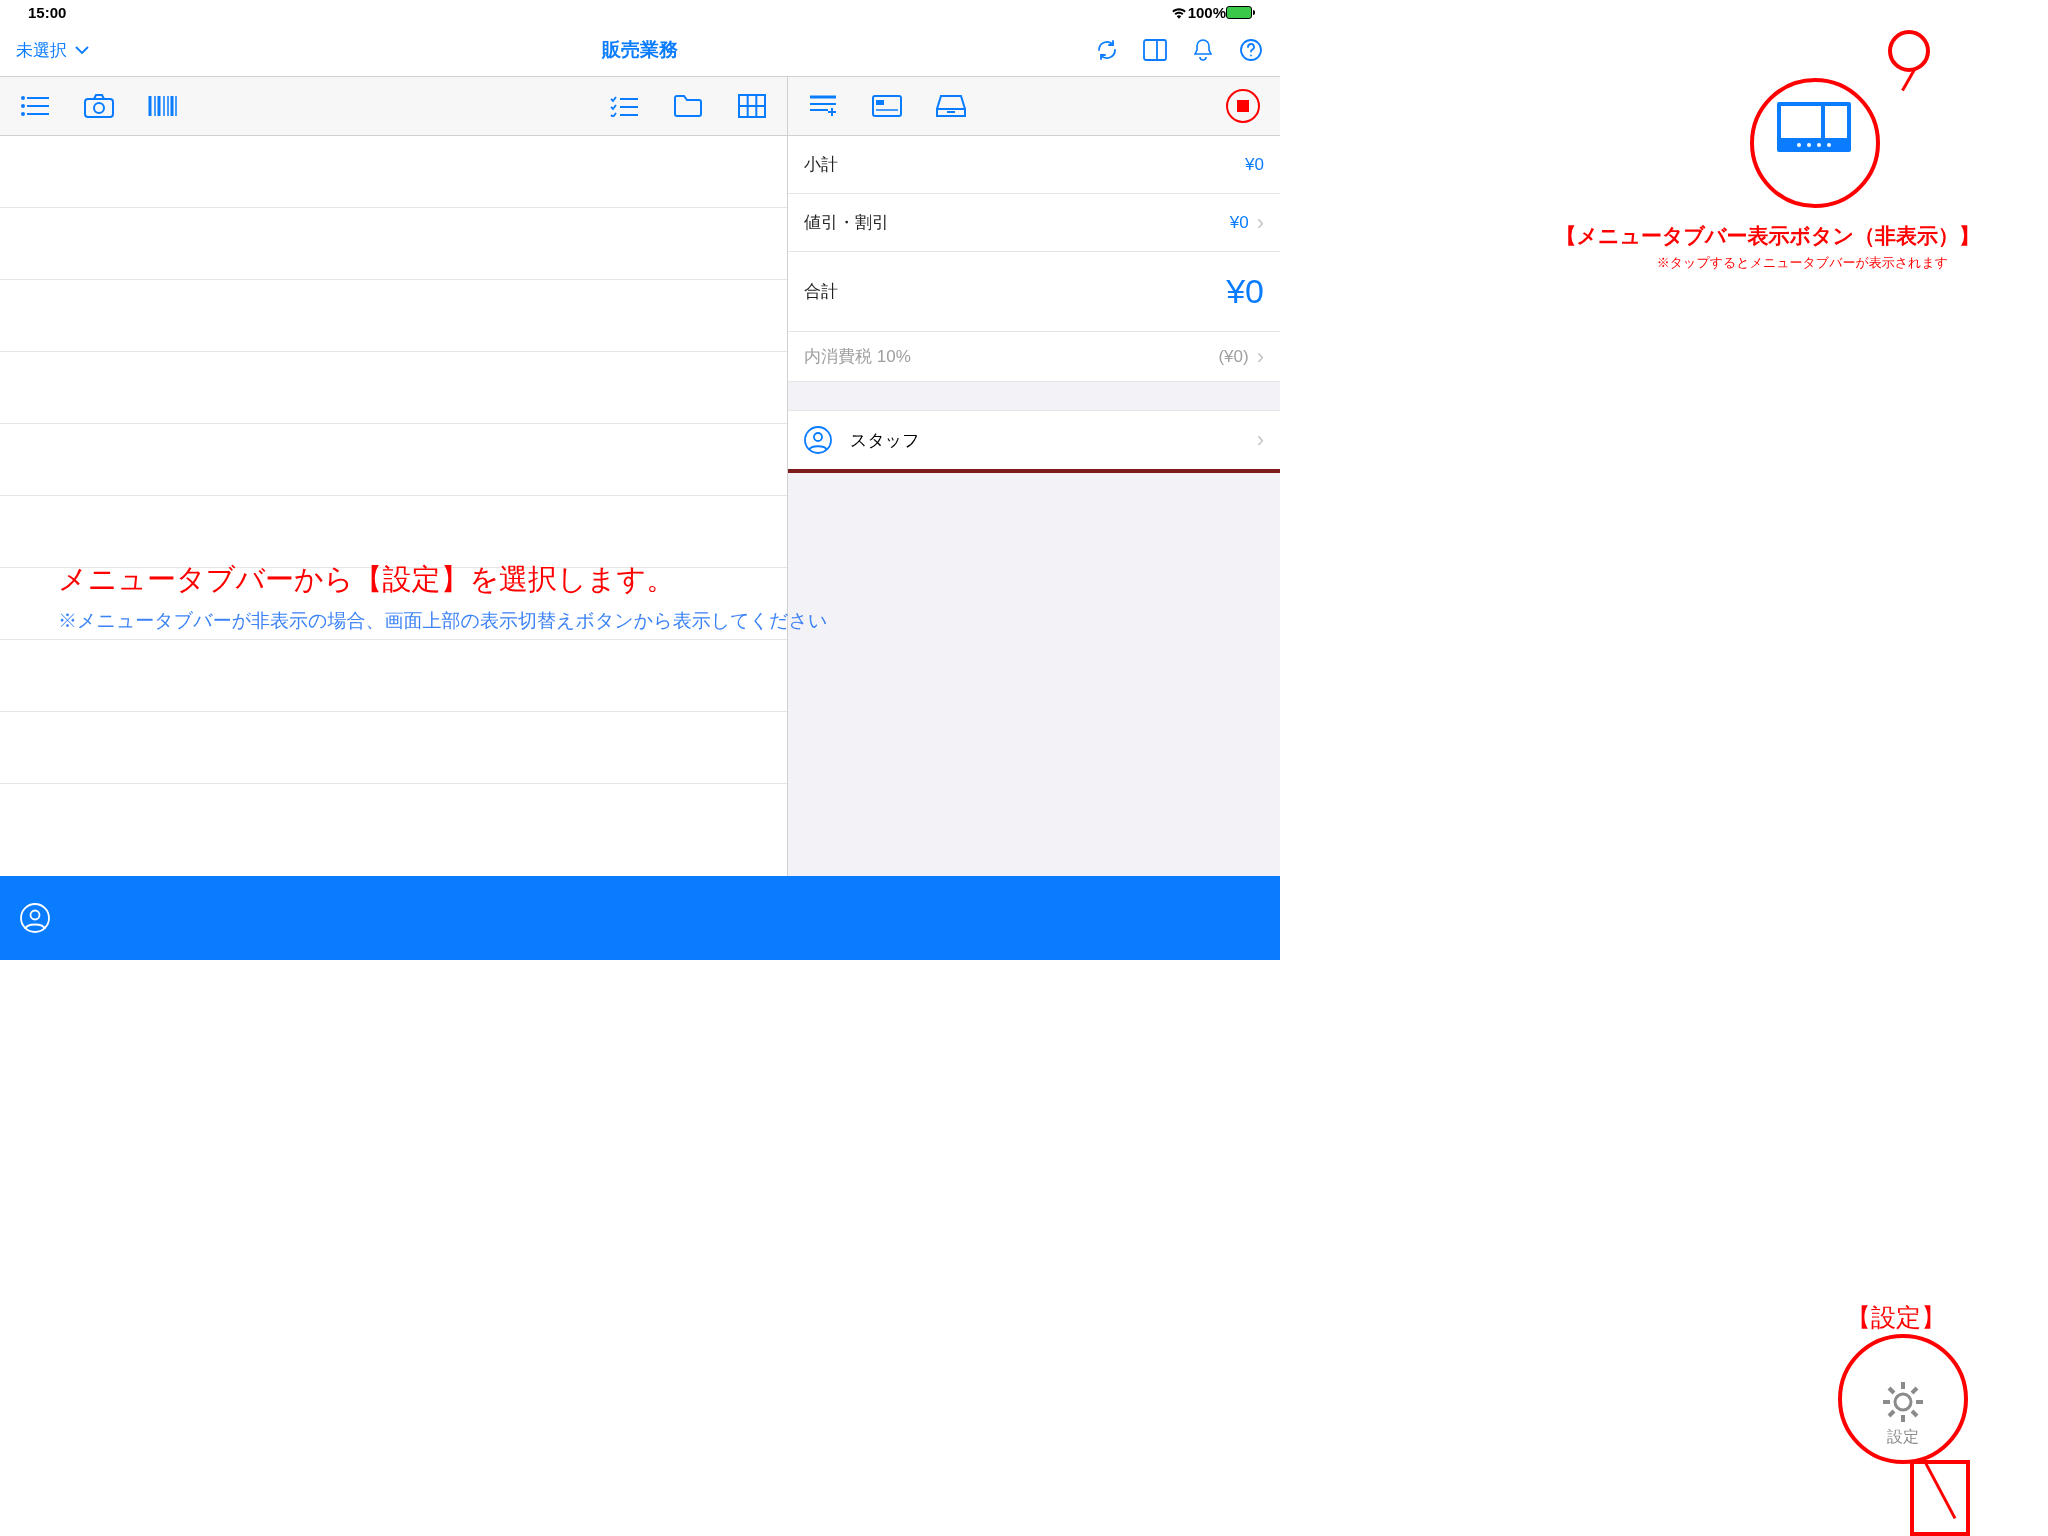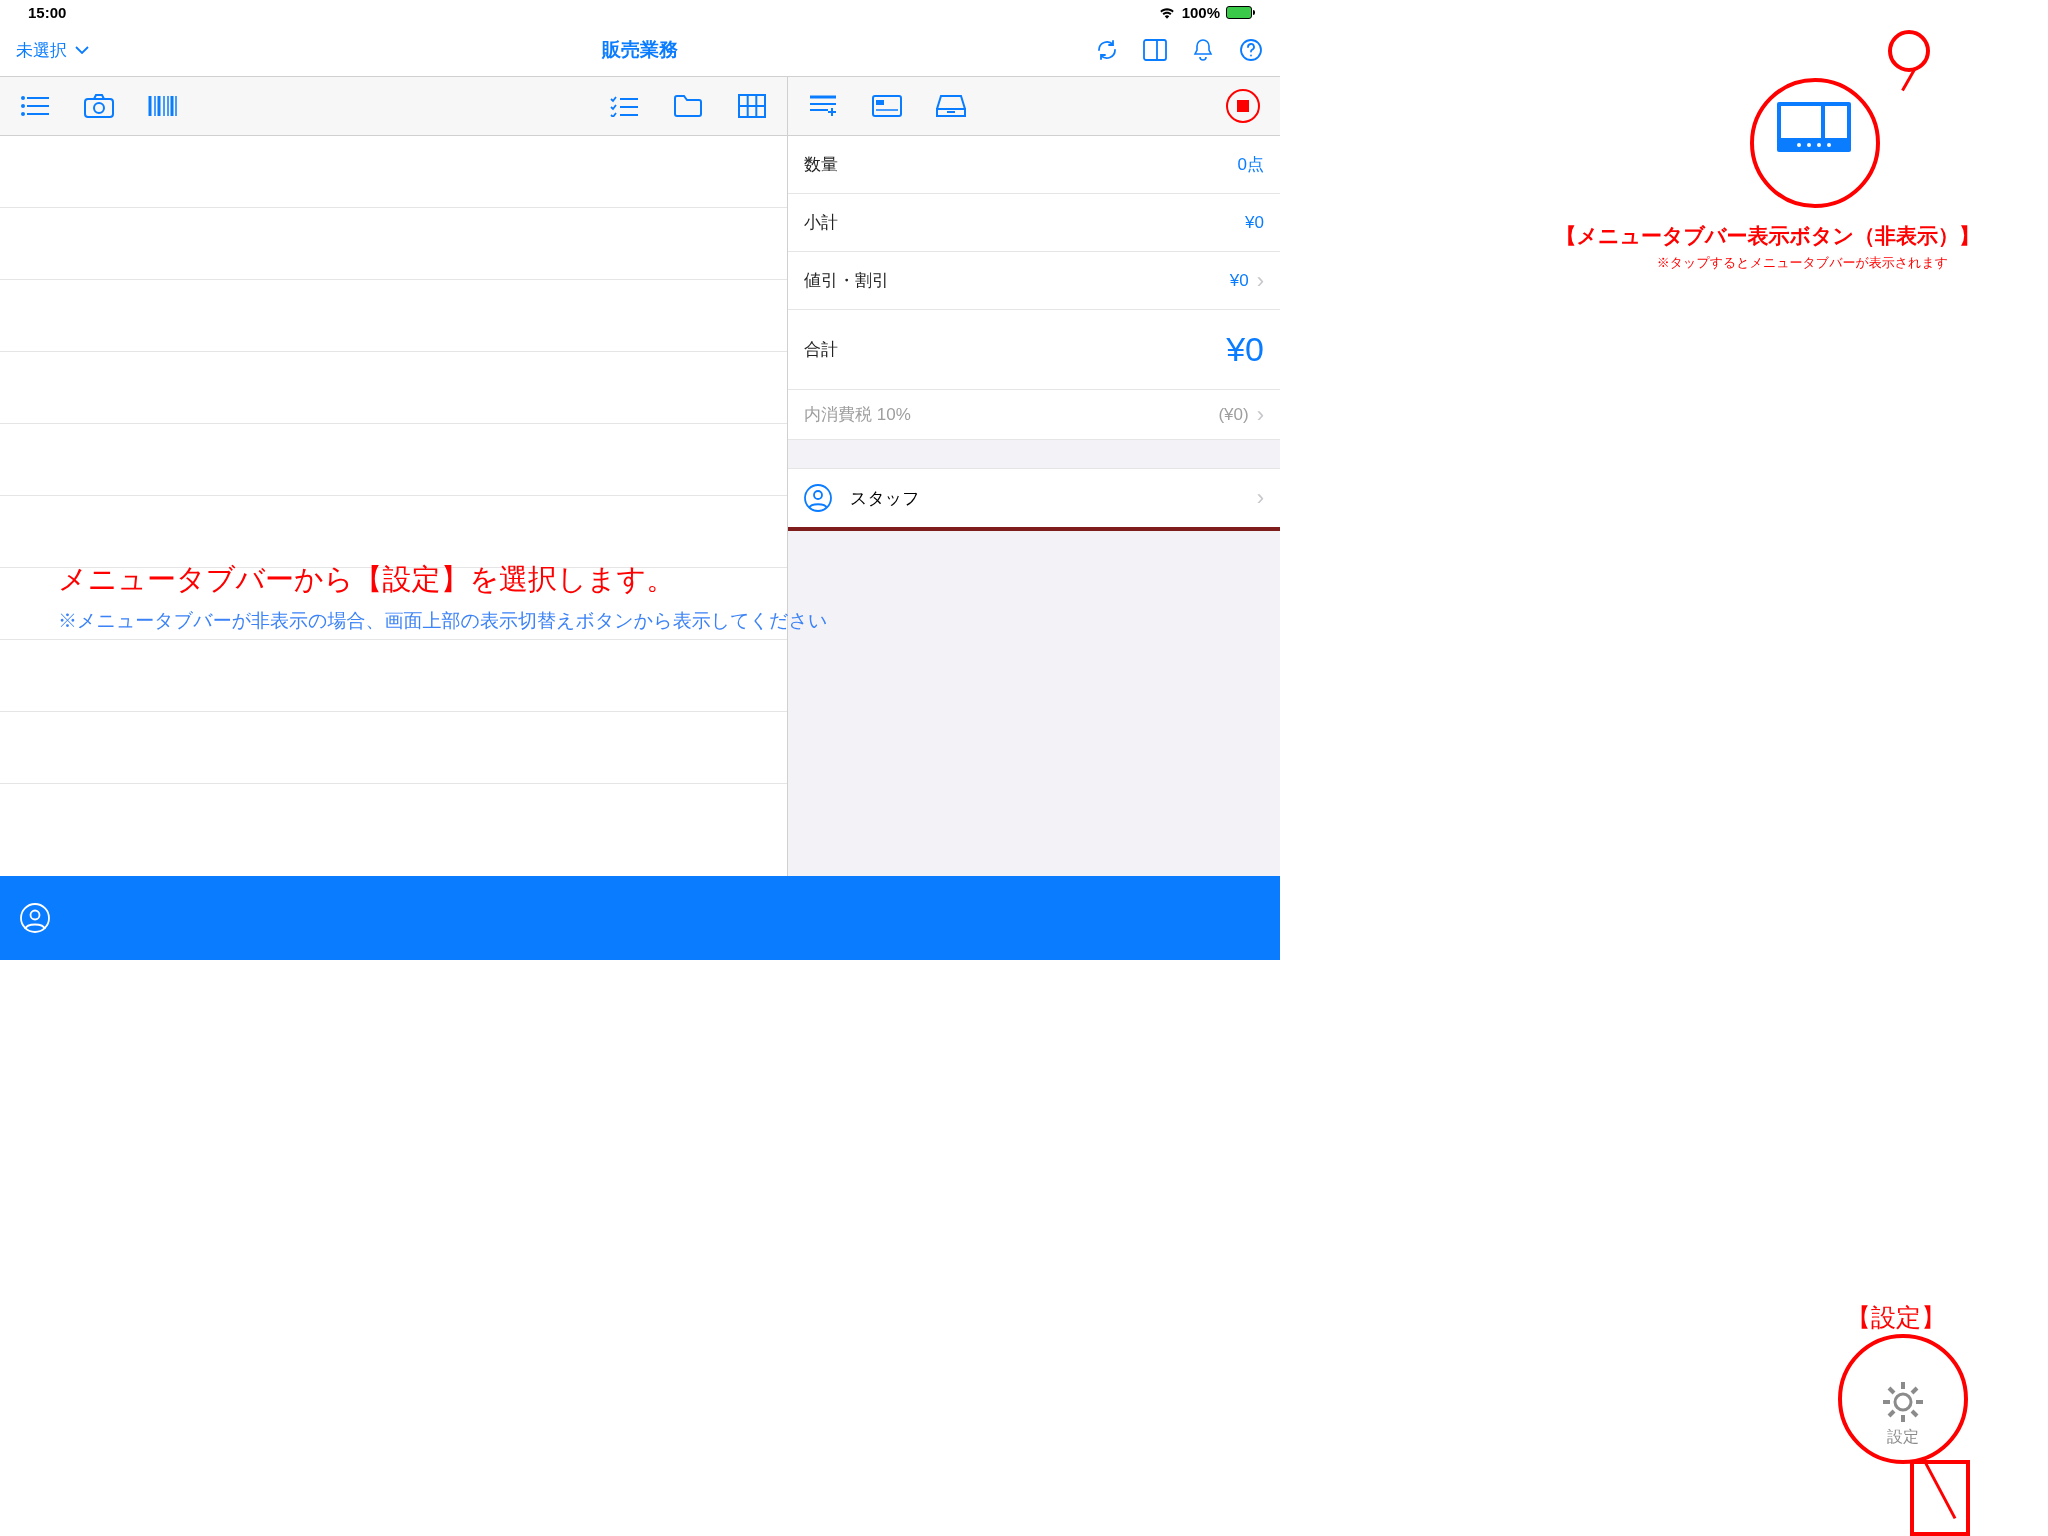--- a/index.html
+++ b/index.html
@@ -1,18 +1,18 @@
 <!DOCTYPE html>
 <html><head>
 <meta charset="utf-8">
 <style>
   * { box-sizing: border-box; margin: 0; padding: 0; }
   html, body { width: 1280px; height: 960px; font-family: -apple-system, "Hiragino Sans", sans-serif; background: #fff; overflow: hidden; }
   .status-bar { height: 24px; display: flex; justify-content: space-between; align-items: center; padding: 0 28px; font-size: 15px; font-weight: 600; }
-  .status-right { display: flex; align-items: center; gap: 6px; }
+  .status-right { display: flex; align-items: center; }
   .battery-icon { width: 26px; height: 13px; border: 1.5px solid #000; border-radius: 3px; position: relative; background: linear-gradient(to right, #3bc94a 0%, #3bc94a 100%); }
   .battery-icon::after { content: ""; position: absolute; right: -4px; top: 3px; width: 2.5px; height: 5px; background: #000; border-radius: 0 2px 2px 0; }
   .wifi-icon { width: 18px; height: 14px; }
   .nav-bar { height: 52px; display: flex; align-items: center; justify-content: space-between; padding: 0 16px; position: relative; }
   .nav-left { display: flex; align-items: center; gap: 8px; color: #0a7cff; font-size: 17px; }
   .nav-title { position: absolute; left: 50%; transform: translateX(-50%); color: #0a7cff; font-size: 19px; font-weight: 600; }
   .nav-right { display: flex; align-items: center; gap: 22px; }
   .nav-icon { width: 26px; height: 26px; display: flex; align-items: center; justify-content: center; color: #0a7cff; cursor: pointer; }
   .chevron-down { width: 14px; height: 8px; }
   .toolbar { height: 60px; background: #f7f7f7; border-top: 1px solid #d0d0d0; border-bottom: 1px solid #d0d0d0; display: flex; }
@@ -200,24 +200,20 @@
         <div class="row-line"></div>
         <div class="row-line"></div>
       <div class="row-line"></div>
         <div class="row-line"></div>
         <div class="row-line"></div>
     </div>
   </div>
   <div class="right-pane">
     <div class="summary-group">
       <div class="summary-row">
-        <span class="label">数量</span>
-        <span class="value">0点</span>
-      </div>
-      <div class="summary-row">
         <span class="label">小計</span>
         <span class="value">¥0</span>
       </div>
       <div class="summary-row">
         <span class="label">値引・割引</span>
         <span style="display:flex;align-items:center;">
             <span class="value">¥0</span>
             <span class="chev">›</span>
           </span>
       </div>

